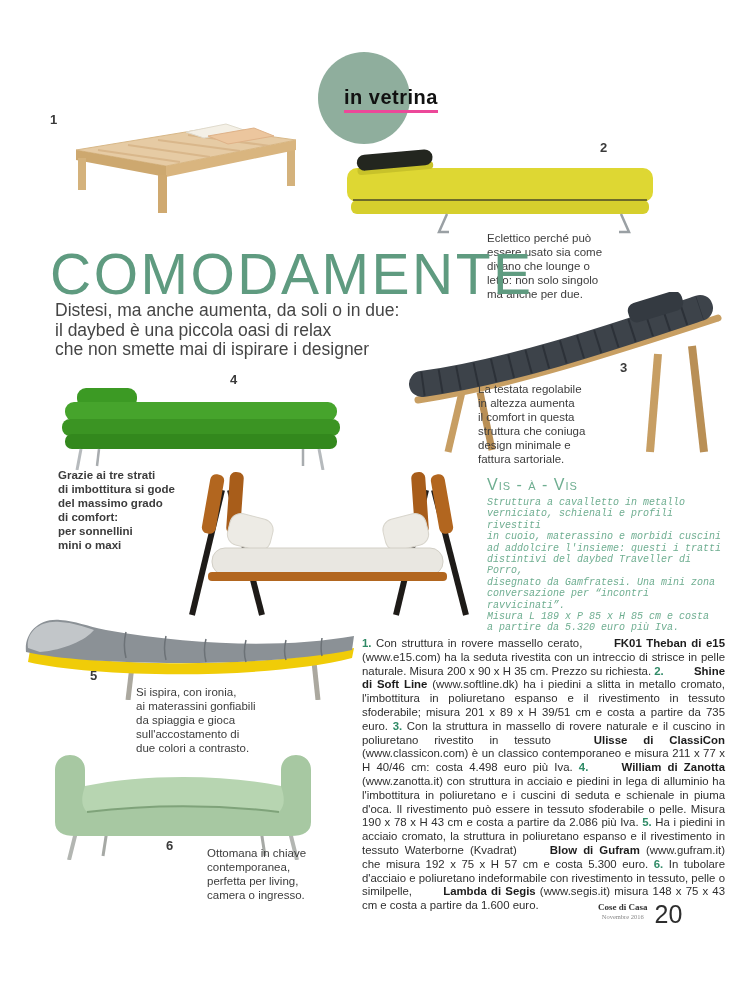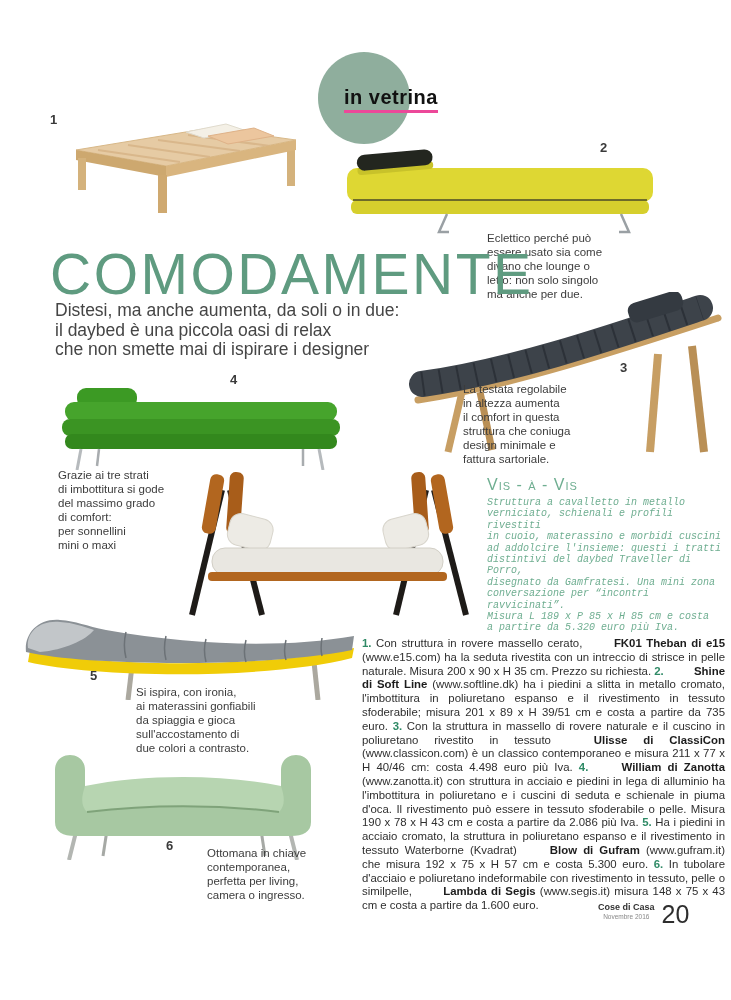--- a/index.html
+++ b/index.html
@@ -30,21 +30,21 @@
   .vis-text{
     font-family:Liberation Mono, monospace;font-style:italic;
     font-size:10px;line-height:1.14;color:var(--visgreen,#6fae91);white-space:pre-line;
   }
   .description{
     font-size:11.4px;line-height:1.21;text-align:justify;color:#2e2e2e;width:363px;
   }
   .seg-num{color:var(--numgreen,#2f8a66);font-weight:bold;}
   .seg-bold{font-weight:bold;color:#1c1c1c;padding-left:27px;}
   .footer{display:flex;align-items:flex-start;gap:7px;}
-  .footer-mag{font-size:9px;font-weight:bold;color:#333;line-height:1.1;text-align:center;}
+  .footer-mag{font-size:9px;font-weight:bold;color:#333;line-height:1.1;text-align:center;font-family:Liberation Serif, serif;}
   .footer-issue{font-size:6.5px;color:#888;font-weight:normal;}
   .footer-page{font-size:25px;font-weight:300;color:#2e2e2e;line-height:0.9;}
   svg{display:block;width:100%;height:100%;}
 </style>
 </head>
 <body>
 
 <div class="page">
 
   <div class="abs item-num" style="left:50px;top:112px;">1</div>
@@ -101,41 +101,41 @@
       <path d="M292,54 L304,160" stroke="#b98f55" stroke-width="8"></path>
       <path d="M18,108 C110,94 220,58 318,26" stroke="#c89f63" stroke-width="7" fill="none" stroke-linecap="round"></path>
       <path d="M22,92 C110,80 210,46 300,16" stroke="#3d434a" stroke-width="26" fill="none" stroke-linecap="round"></path>
       <path d="M22,92 C110,80 210,46 300,16" stroke="#2c3138" stroke-width="24" fill="none" stroke-dasharray="2 16"></path>
       <g transform="rotate(-17 258 16)">
           <rect x="228" y="4" width="56" height="20" rx="8" fill="#343a41"></rect>
         </g>
     </svg>
   </div>
   <div class="abs item-num" style="left:620px;top:360px;">3</div>
-  <div class="abs caption" style="left:463px;top:382px;width:120px;">La testata regolabile
+  <div class="abs caption" style="left:478px;top:382px;width:120px;">La testata regolabile
 in altezza aumenta
 il comfort in questa
 struttura che coniuga
 design minimale e
 fattura sartoriale.</div>
 
   <div class="abs item-num" style="left:230px;top:372px;">4</div>
   <div class="abs" style="left:53px;top:378px;width:295px;height:92px;">
     <svg viewBox="0 0 295 92">
       <rect x="24" y="10" width="60" height="20" rx="9" fill="#3c9a24"></rect>
       <rect x="12" y="24" width="272" height="19" rx="9" fill="#46a42c"></rect>
       <rect x="9" y="41" width="278" height="17" rx="8" fill="#3b9423"></rect>
       <rect x="12" y="56" width="272" height="15" rx="7" fill="#33881d"></rect>
       <line x1="28" y1="71" x2="24" y2="92" stroke="#b6babd" stroke-width="3"></line>
       <line x1="46" y1="71" x2="44" y2="88" stroke="#a8acaf" stroke-width="2.5"></line>
       <line x1="266" y1="71" x2="270" y2="92" stroke="#b6babd" stroke-width="3"></line>
       <line x1="250" y1="71" x2="250" y2="88" stroke="#a8acaf" stroke-width="2.5"></line>
     </svg>
   </div>
-  <div class="abs caption" style="left:58px;top:468px;width:125px;">Grazie ai tre strati
+  <div class="abs caption" style="left:58px;top:468px;width:125px;font-weight:bold;">Grazie ai tre strati
 di imbottitura si gode
 del massimo grado
 di comfort:
 per sonnellini
 mini o maxi</div>
 
   <div class="abs" style="left:170px;top:460px;width:315px;height:160px;">
     <svg viewBox="0 0 315 160">
       <path d="M52,30 L22,155" stroke="#1e1b18" stroke-width="6"></path>
       <path d="M60,30 L92,155" stroke="#1e1b18" stroke-width="6"></path>

